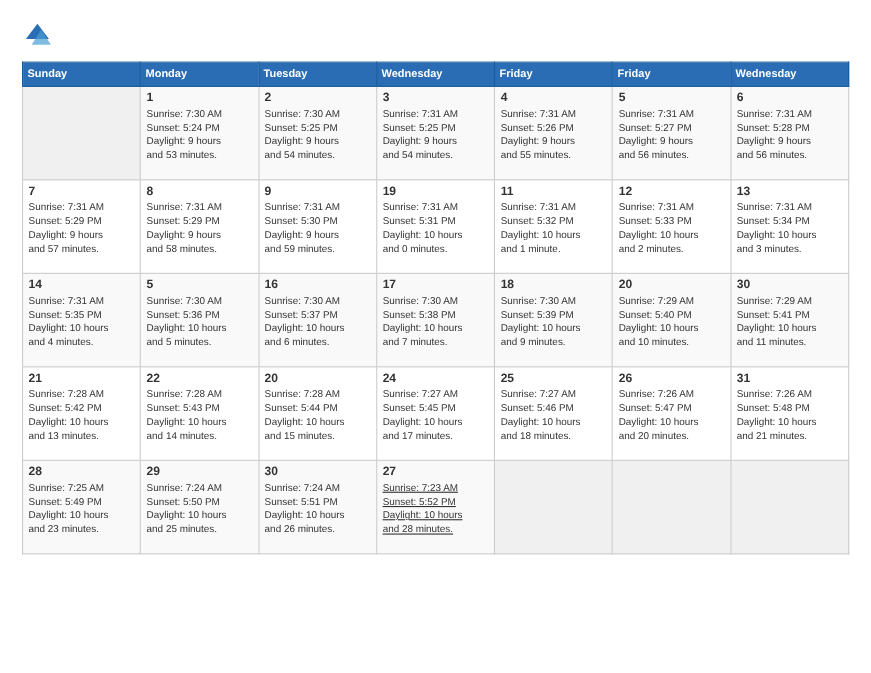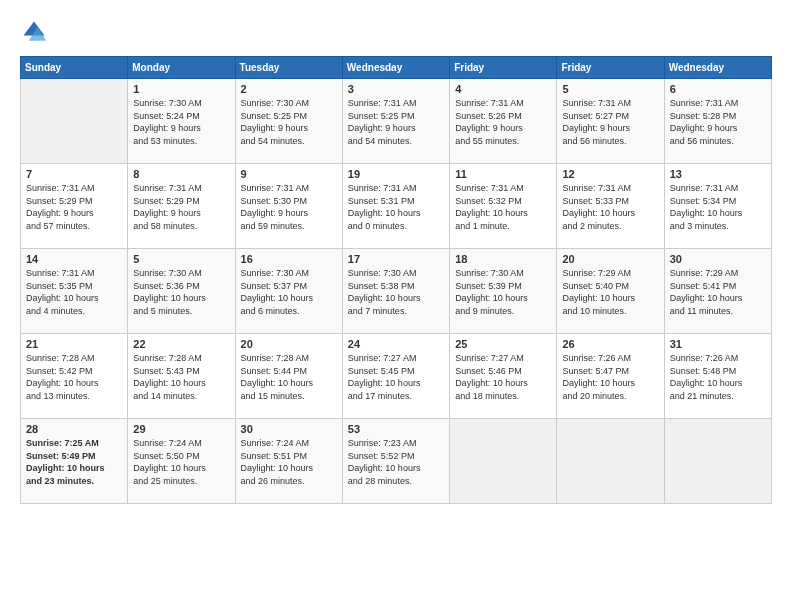--- a/index.html
+++ b/index.html
@@ -331,42 +331,42 @@
             <span class="day-num">31</span>
             <div class="day-info" style="white-space: pre-line;">Sunrise: 7:26 AM
 Sunset: 5:48 PM
 Daylight: 10 hours
 and 21 minutes.</div>
           </td>
         </tr>
         <tr>
           <td>
             <span class="day-num">28</span>
-            <div class="day-info" style="white-space: pre-line; font-weight: bold;">Sunrise: 7:25 AM
+            <div class="day-info" style="white-space: pre-line;">Sunrise: 7:25 AM
 Sunset: 5:49 PM
 Daylight: 10 hours
 and 23 minutes.</div>
           </td>
           <td>
             <span class="day-num">29</span>
             <div class="day-info" style="white-space: pre-line;">Sunrise: 7:24 AM
 Sunset: 5:50 PM
 Daylight: 10 hours
 and 25 minutes.</div>
           </td>
           <td>
             <span class="day-num">30</span>
             <div class="day-info" style="white-space: pre-line;">Sunrise: 7:24 AM
 Sunset: 5:51 PM
 Daylight: 10 hours
 and 26 minutes.</div>
           </td>
           <td>
-            <span class="day-num">53</span>
-            <div class="day-info" style="white-space: pre-line;">Sunrise: 7:23 AM
+            <span class="day-num">27</span>
+            <div class="day-info" style="white-space: pre-line; text-decoration: underline;">Sunrise: 7:23 AM
 Sunset: 5:52 PM
 Daylight: 10 hours
 and 28 minutes.</div>
           </td>
           <td class="empty-cell"></td>
           <td class="empty-cell"></td>
           <td class="empty-cell"></td>
         </tr>
       </tbody>
   </table>

